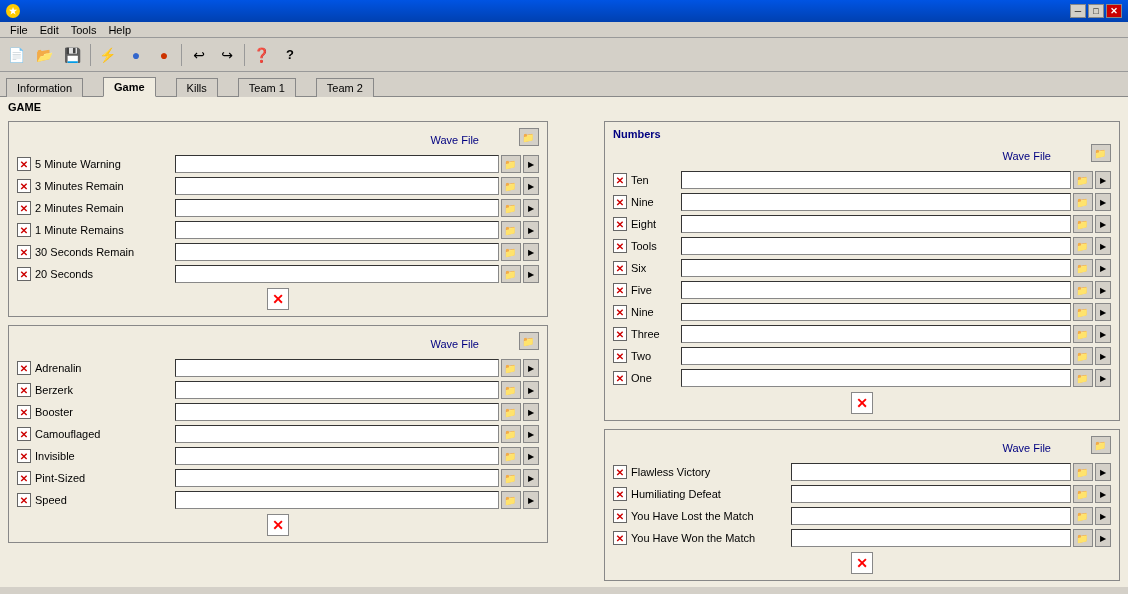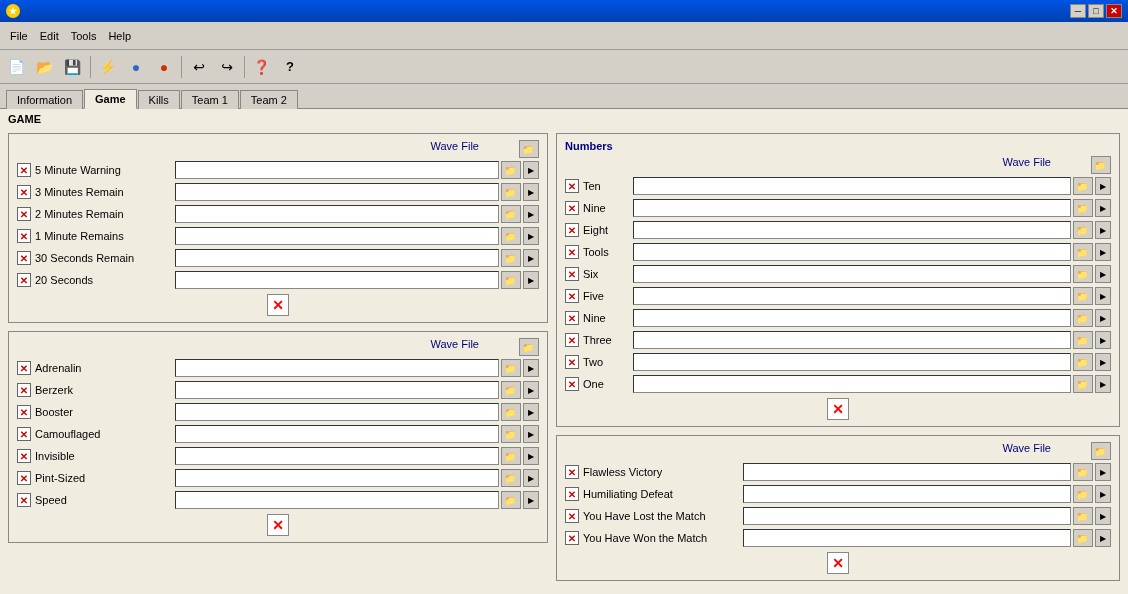--- a/index.html
+++ b/index.html
@@ -18,21 +18,21 @@
       font-weight: bold;
     }
     .title-bar-left { display: flex; align-items: center; gap: 4px; }
     .title-bar-icon { width: 14px; height: 14px; background: #ffcc00; border-radius: 50%; font-size: 9px; display: flex; align-items: center; justify-content: center; }
     .title-bar-buttons { display: flex; gap: 2px; }
     .tb-btn { width: 16px; height: 14px; background: #d4d0c8; border: 1px solid #888; font-size: 9px; display: flex; align-items: center; justify-content: center; cursor: pointer; color: #000; }
     
     
     .menu-bar {
       background: #d4d0c8;
-      height: 28px;
+      height: 16px;
       display: flex;
       align-items: center;
       padding: 0 4px;
       border-bottom: 1px solid #999;
     }
     .menu-item { padding: 2px 6px; font-size: 11px; cursor: pointer; }
     
     
     .toolbar {
       background: #d4d0c8;
@@ -58,21 +58,21 @@
       display: flex;
       align-items: flex-end;
       padding: 4px 6px 0 6px;
       border-bottom: 1px solid #888;
     }
     .tab {
       padding: 3px 10px;
       background: #d4d0c8;
       border: 1px solid #888;
       border-bottom: none;
-      margin-right: 1px;
+      margin-right: 20px;
       cursor: pointer;
       font-size: 11px;
       position: relative;
       top: 1px;
     }
     .tab.active {
       background: #f0ece0;
       border-bottom: 1px solid #f0ece0;
       font-weight: bold;
       z-index: 2;
@@ -95,21 +95,21 @@
     
     .main-layout {
       display: flex;
       flex-direction: row;
       padding: 8px;
       gap: 8px;
       flex: 1;
     }
     
     .left-panel { flex: 0 0 540px; display: flex; flex-direction: column; gap: 8px; }
-    .right-panel { flex: 1; display: flex; flex-direction: column; gap: 8px; }
+    .right-panel { flex: 1; display: flex; flex-direction: column; gap: 8px; margin-left: 48px; }
     
     
     .section-box {
       border: 1px solid #888;
       background: #f0ece0;
       padding: 6px 8px;
     }
     .section-title {
       font-size: 11px;
       font-weight: bold;
@@ -184,22 +184,22 @@
       background: white;
       border: 1px solid #888;
       display: flex; align-items: center; justify-content: center;
       cursor: pointer;
     }
     .red-x { color: red; font-size: 14px; font-weight: bold; }
     
     
     .wf-header-row {
       display: flex;
-      align-items: flex-start;
-      padding: 0 0 2px 0;
+      align-items: flex-end;
+      padding: 0 0 8px 0;
     }
     .wf-spacer { flex: 1; }
     .wf-label { font-size: 11px; color: #000080; margin-right: 40px; }
     .wf-open-icon {
       width: 20px; height: 18px;
       background: #d4d0c8;
       border: 1px solid #888;
       display: flex; align-items: center; justify-content: center;
       cursor: pointer; font-size: 10px;
     }

